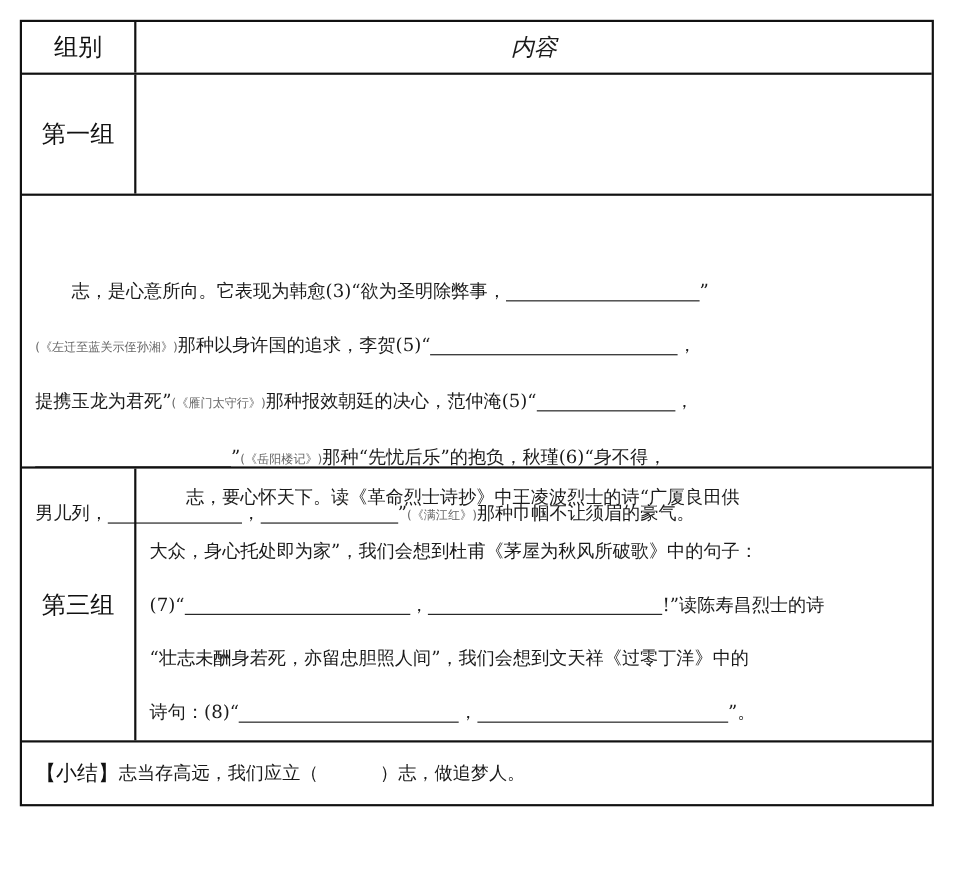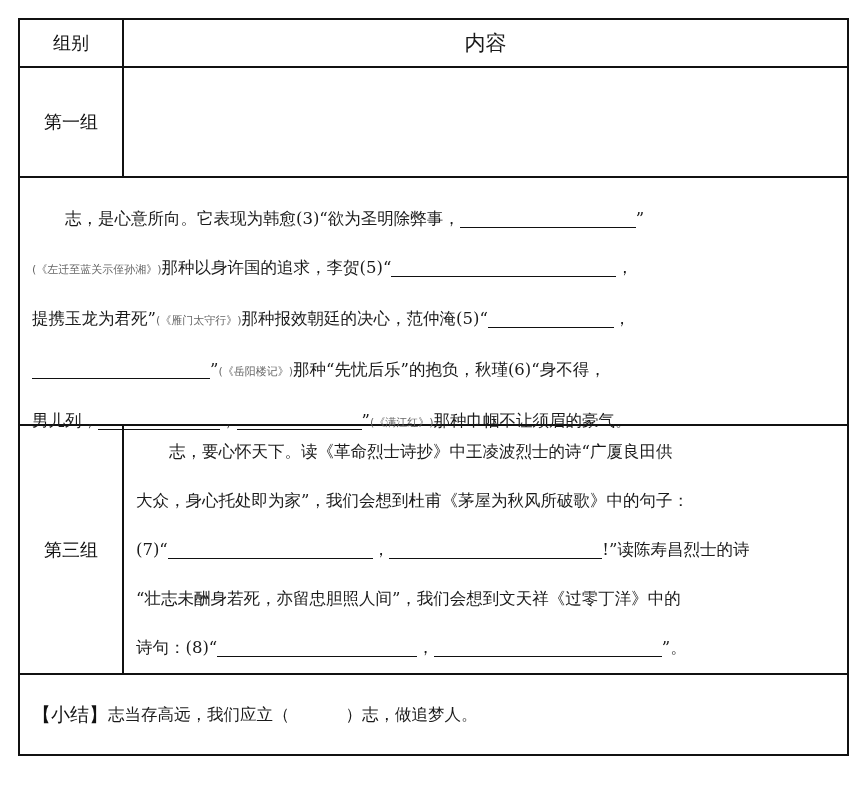--- a/index.html
+++ b/index.html
@@ -1,29 +1,29 @@
 <!DOCTYPE html>
 <html><head>
 <meta charset="utf-8">
 <style>
   html, body { margin: 0; padding: 0; background: #ffffff; }
   body { width: 867px; height: 802px; position: relative; font-family: "DejaVu Serif", "Liberation Serif", serif; color: #1a1a1a; }
   .tbl { position: absolute; left: 18px; top: 18px; width: 831px; border: 2px solid #111; box-sizing: border-box; }
   .row { display: flex; border-bottom: 2px solid #111; box-sizing: border-box; }
   .row:last-child { border-bottom: none; }
-  .c1 { width: 104px; border-right: 2px solid #111; display: flex; align-items: center; justify-content: center; font-family: "DejaVu Sans", "Liberation Sans", sans-serif; font-size: 18px; color: #111; box-sizing: border-box; flex-shrink: 0; }
+  .c1 { width: 104px; border-right: 2px solid #111; display: flex; align-items: center; justify-content: center; font-family: "DejaVu Sans", "Liberation Sans", sans-serif; font-size: 22px; color: #111; box-sizing: border-box; flex-shrink: 0; }
   .c2 { flex: 1; box-sizing: border-box; padding: 10px 14px 10px 12px; font-size: 16.5px; line-height: 49px; }
   .hdr { height: 48px; }
-  .hdr .c2 { display: flex; align-items: center; justify-content: center; font-family: "DejaVu Sans", "Liberation Sans", sans-serif; font-size: 21px; padding: 0; line-height: normal; }
+  .hdr .c2 { display: flex; align-items: center; justify-content: center; font-family: "DejaVu Sans", "Liberation Sans", sans-serif; font-size: 21px; padding: 0; line-height: normal; font-style: italic; }
   .r1 { height: 110px; }
   .r2 { height: 248px; }
   .r3 { height: 249px; }
-  .r4 { height: 79px; text-align: center; }
+  .r4 { height: 56px; text-align: center; }
   .r1 .c2 { padding-top: 7px; }
-  .r2 .c2 { padding-top: 16px; }
+  .r2 .c2 { padding-top: 16px; margin-top: 46px; }
   .r3 .c2 { padding-top: 1px; }
   .indent { display: inline-block; width: 33px; }
   .blank { display: inline-block; border-bottom: 1.5px solid #111; height: 20px; vertical-align: -4px; }
   .src { font-size: 11px; color: #666; font-family: "DejaVu Sans", "Liberation Sans", sans-serif; }
   .summary { display: flex; align-items: center; padding-left: 12px; font-size: 16.5px; width: 100%; }
   .summary-label { font-family: "DejaVu Sans", "Liberation Sans", sans-serif; font-size: 19px; color: #111; }
   .paren-gap { display: inline-block; width: 56px; }
 </style>
 </head>
 <body>

